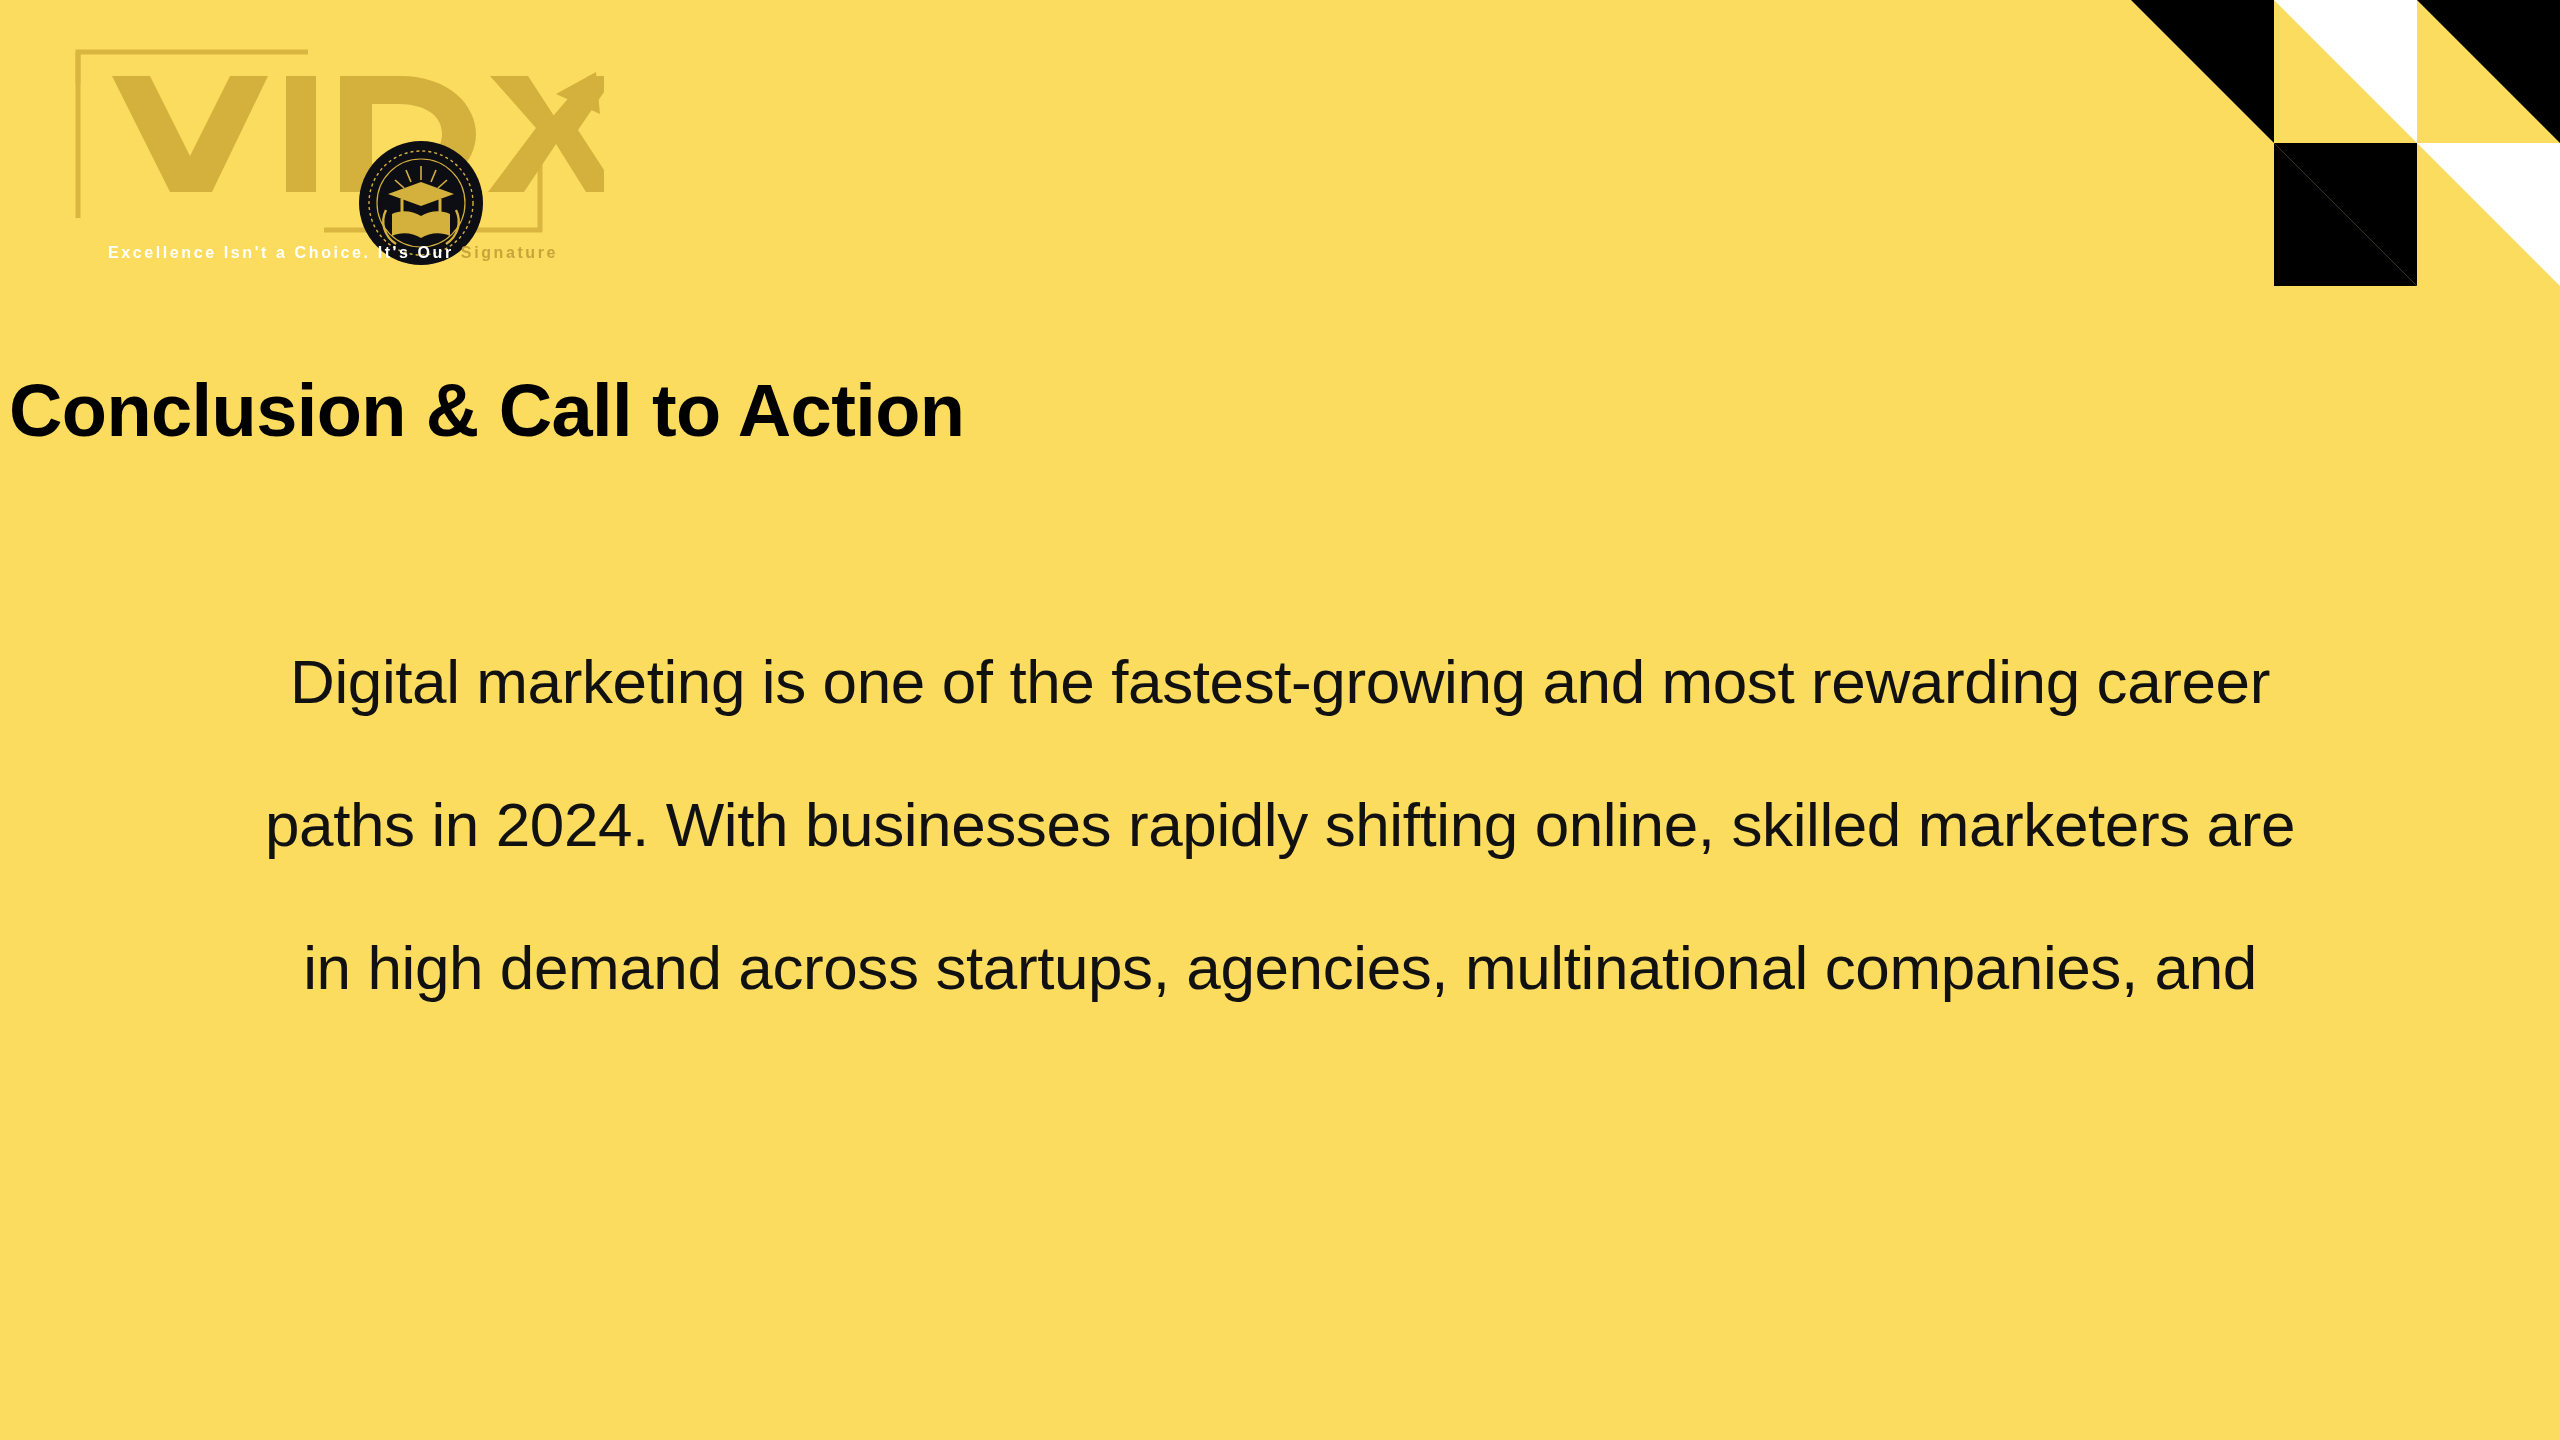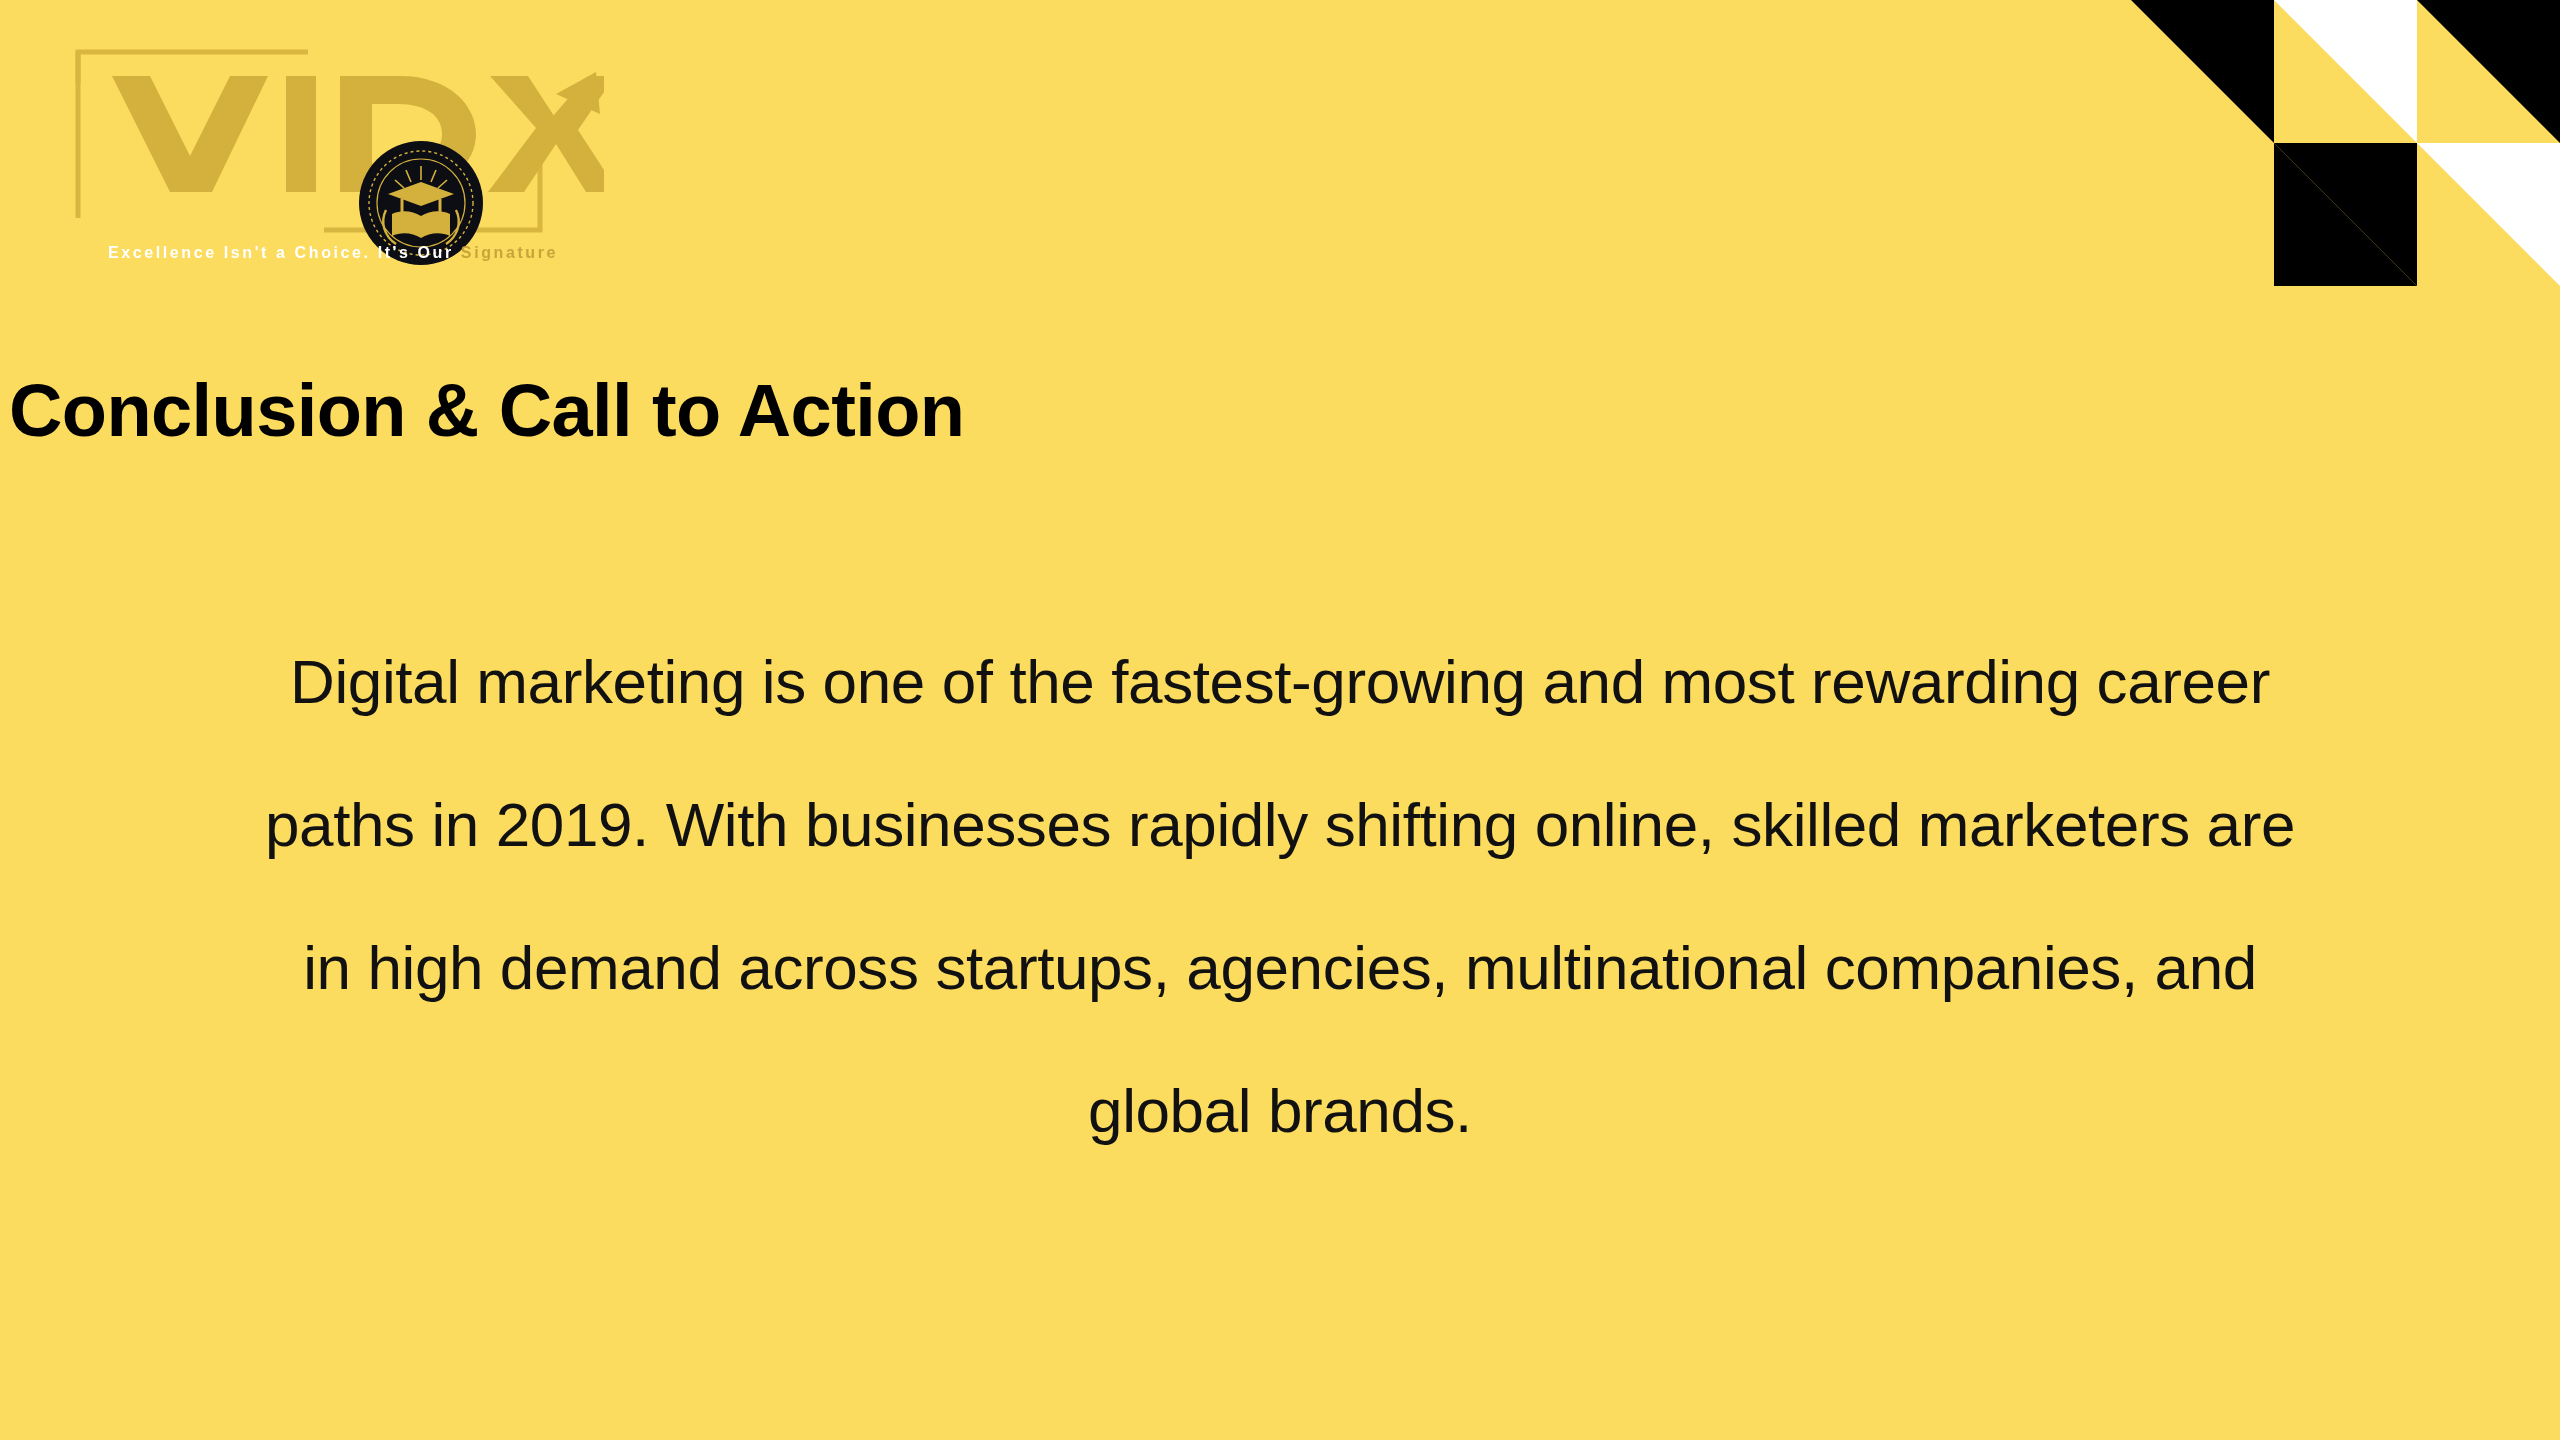--- a/index.html
+++ b/index.html
@@ -206,19 +206,18 @@
       <span class="tag-accent" style="color: rgb(201, 164, 58);">Signature</span>
     </div>
   </div>
 
   <div class="content">
 
     <div class="slide-title">Conclusion &amp; Call to Action</div>
 
     <div class="slide-body">
       <span class="body-line">Digital marketing is one of the fastest-growing and most rewarding career</span>
-      <span class="body-line">paths in 2019. With businesses rapidly shifting online, skilled marketers are</span>
+      <span class="body-line">paths in 2024. With businesses rapidly shifting online, skilled marketers are</span>
       <span class="body-line">in high demand across startups, agencies, multinational companies, and</span>
-      <span class="body-line">global brands.</span>
     </div>
 
   </div>
 </div>
 
 </body></html>

